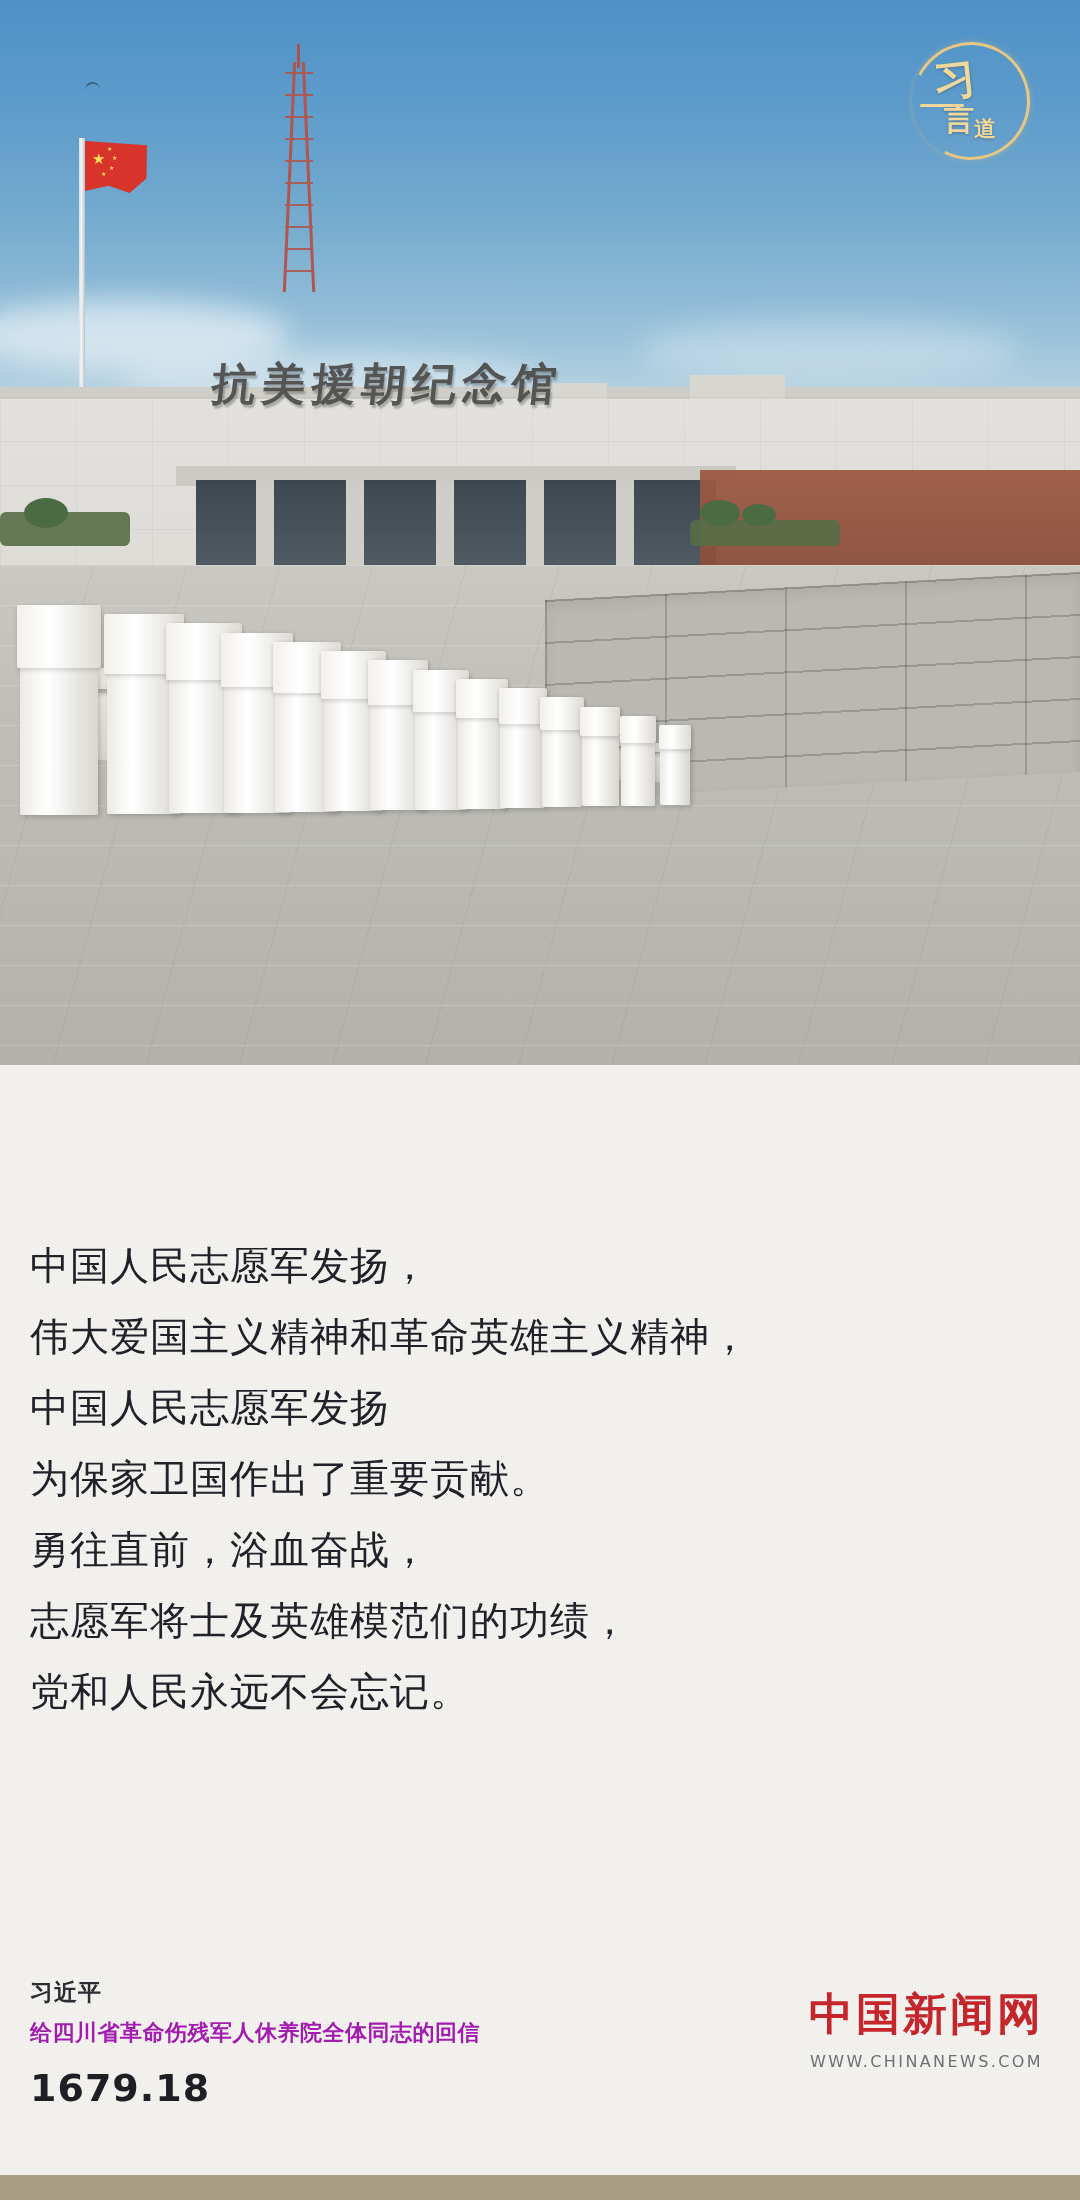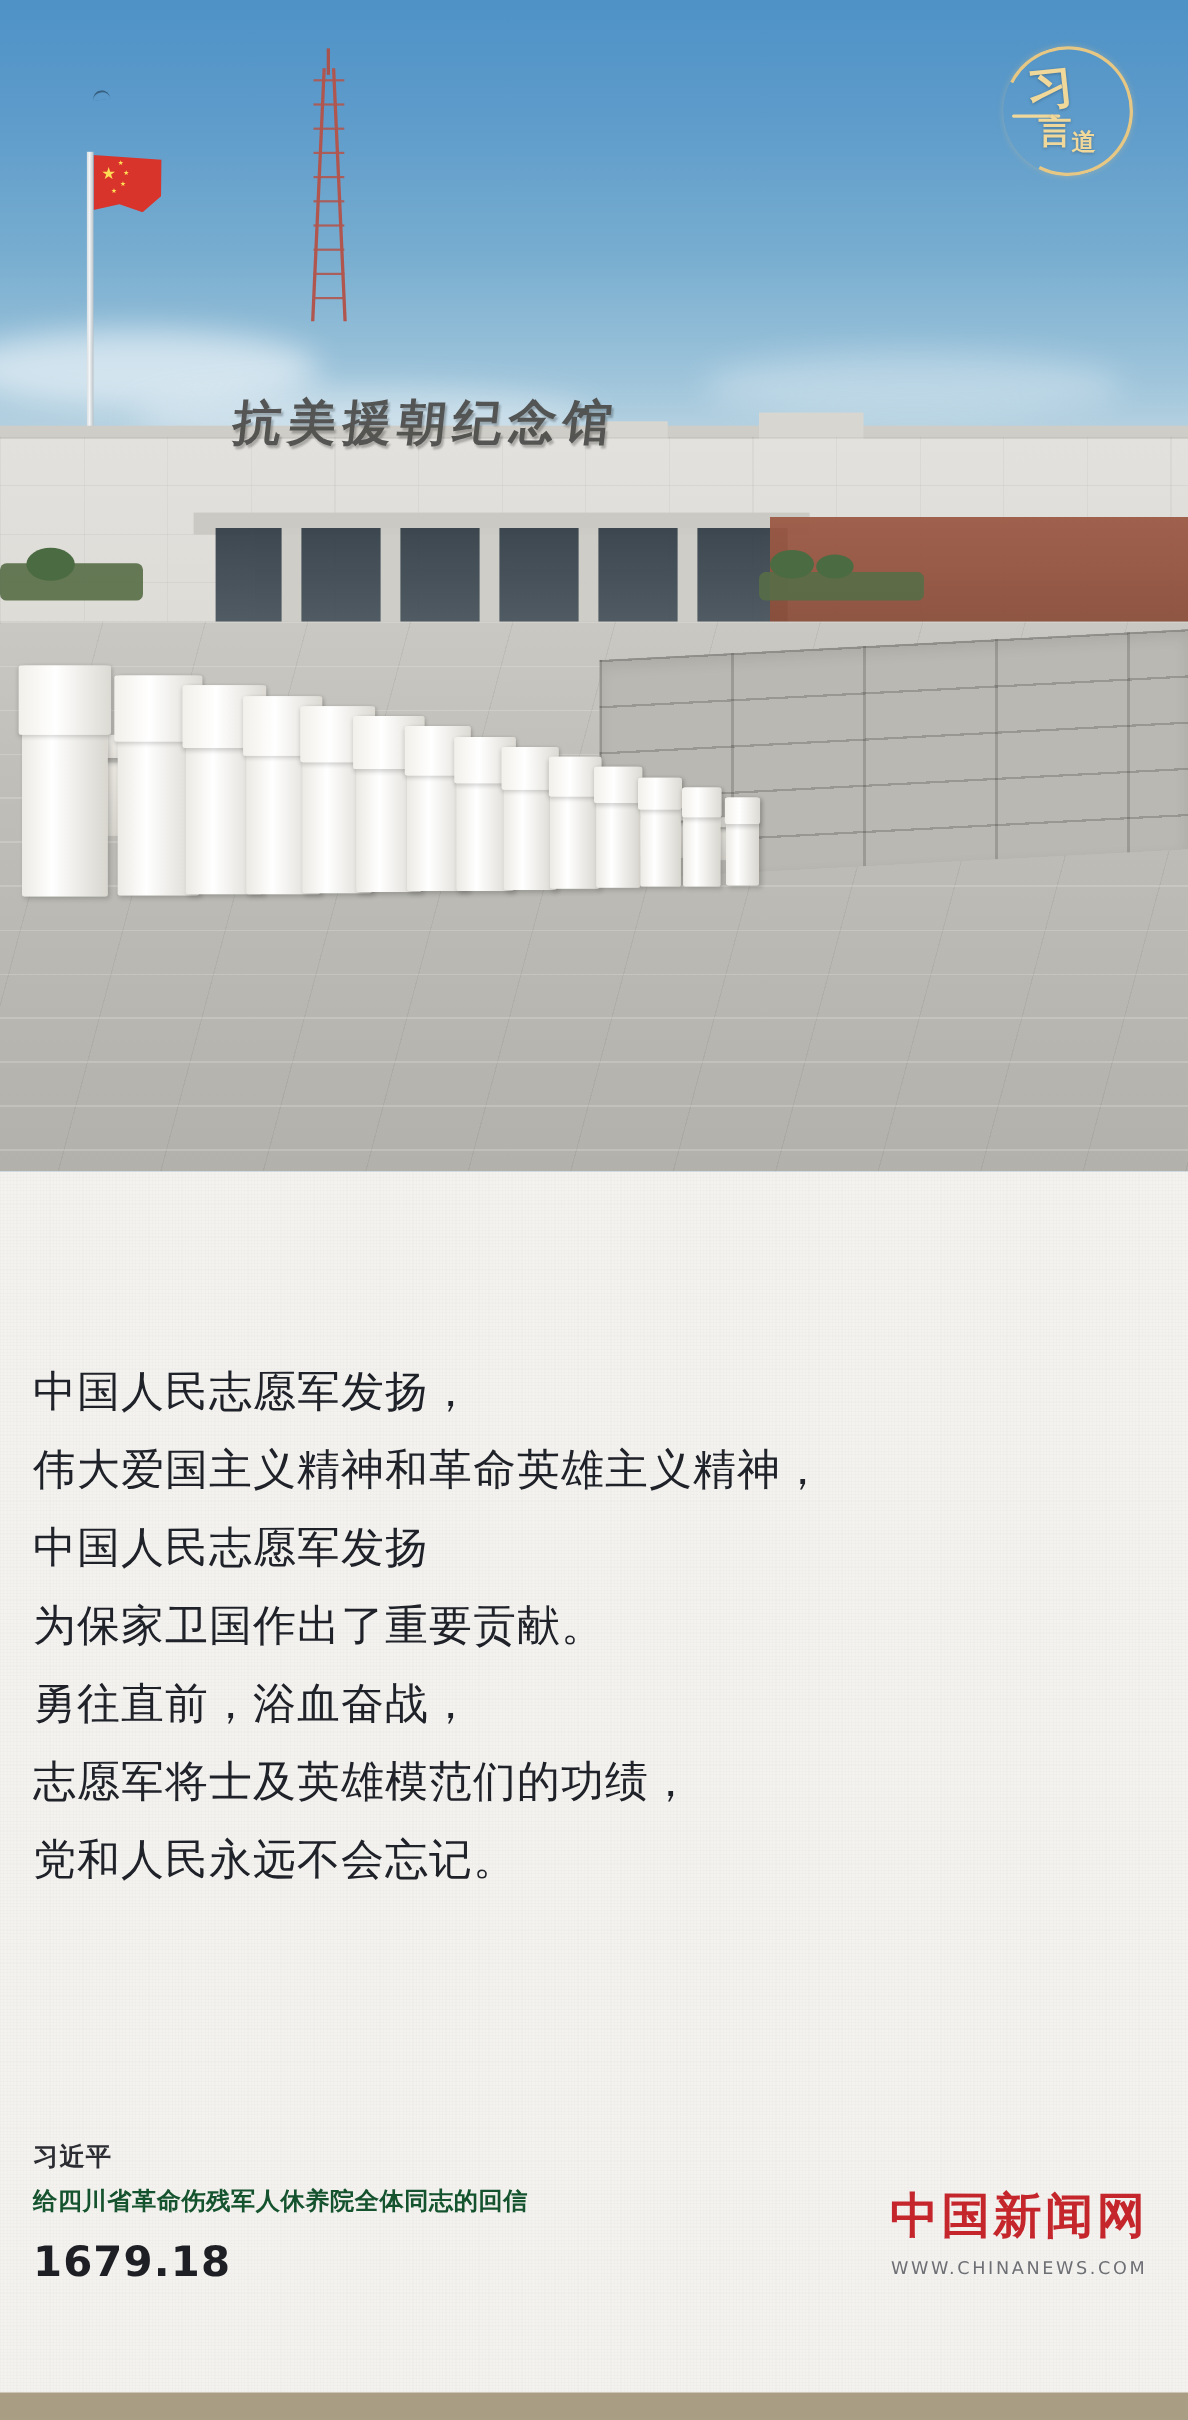--- a/index.html
+++ b/index.html
@@ -320,35 +320,35 @@
     font-family: "DejaVu Serif", serif;
     font-size: 39px;
     line-height: 71px;
     color: #20222a;
     letter-spacing: 1px;
     white-space: nowrap;
   }
   .attrib {
     position: absolute;
     left: 30px;
-    top: 880px;
+    top: 912px;
   }
   .attrib .name {
     font-family: "DejaVu Sans", sans-serif;
     font-weight: 700;
     font-size: 23px;
     color: #2b2d33;
     letter-spacing: 1px;
   }
   .attrib .source {
     margin-top: 10px;
     font-family: "DejaVu Sans", sans-serif;
     font-weight: 700;
     font-size: 22px;
-    color: #14532d;
+    color: #a21caf;
     letter-spacing: .5px;
   }
   .attrib .date {
     margin-top: 18px;
     font-family: "DejaVu Sans", sans-serif;
     font-weight: 700;
     font-size: 38px;
     color: #1d1f25;
     letter-spacing: 1px;
   }

